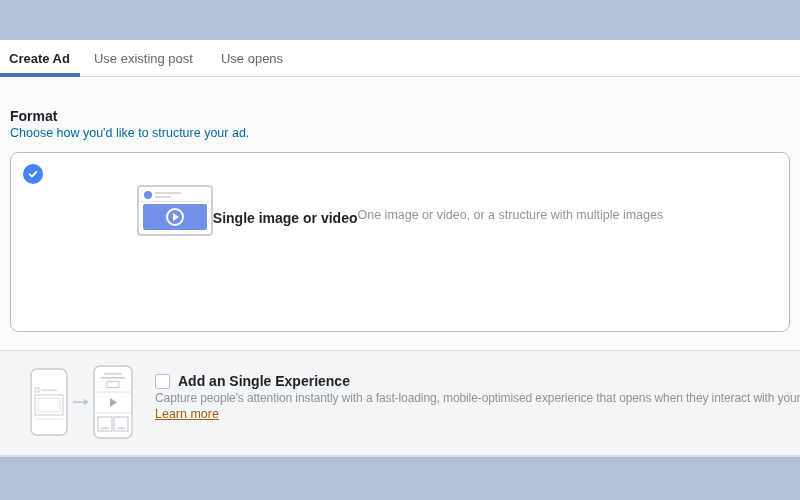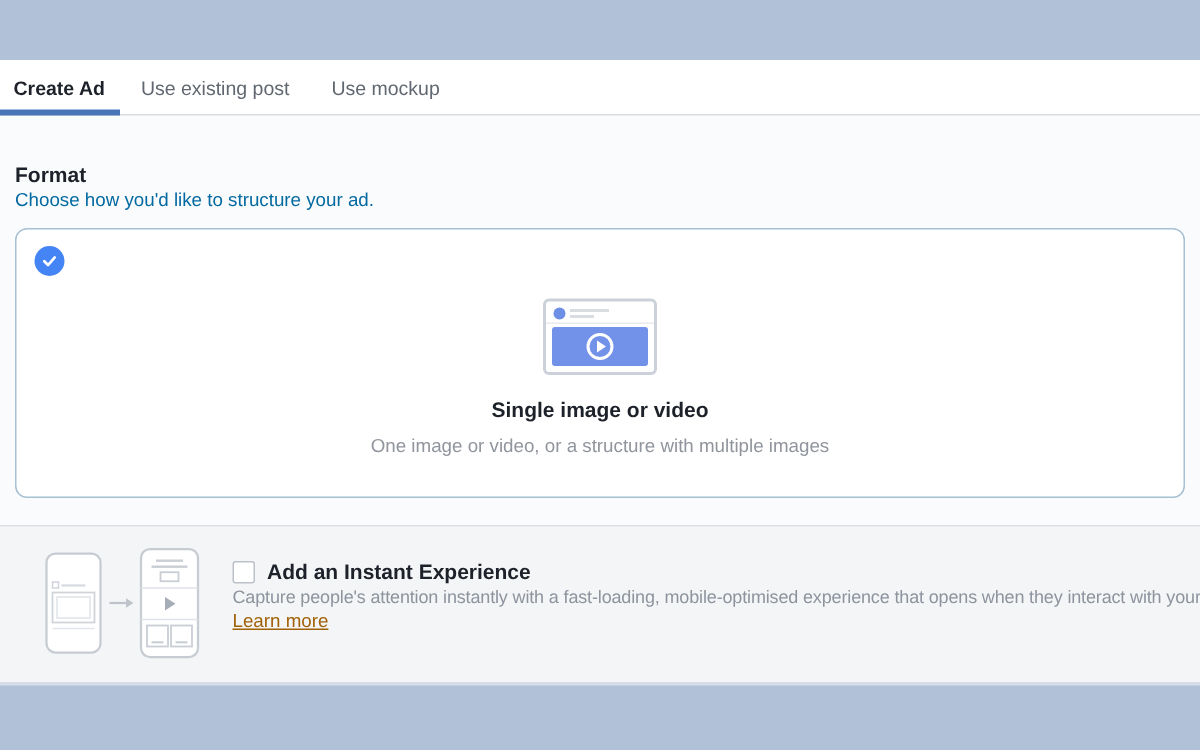--- a/index.html
+++ b/index.html
@@ -52,22 +52,22 @@
     position:absolute; top:74px; left:10px; width:780px; height:180px;
     background:#ffffff; border:1px solid #a6c0d4; border-radius:8px;
     box-sizing:border-box; cursor:pointer;
   }
   .check-circle {
     position:absolute; top:11px; left:12px; width:20px; height:20px;
     border-radius:50%; background:#4584f4;
     display:flex; align-items:center; justify-content:center;
   }
   .card-center {
-    position:absolute; top:46px; left:0; width:100%;
-    display:flex; flex-direction:column; align-items:center;
+    position:absolute; top:32px; left:0; width:100%;
+    display:flex; flex-direction:row; align-items:center;justify-content:center;
   }
 
   
   .mock-post {
     position:relative; width:76px; height:51px; background:#fff;
     border:2px solid #ccd1d9; border-radius:4px; box-sizing:border-box;
   }
   .mock-avatar {
     position:absolute; top:4px; left:5px; width:8px; height:8px;
     border-radius:50%; background:#6e8fe6;
@@ -129,21 +129,21 @@
   }
 </style>
 </head>
 <body>
 
 <div class="topbar"></div>
 
 <div class="tabbar">
   <div class="tab active">Create Ad</div>
   <div class="tab">Use existing post</div>
-  <div class="tab">Use mockup</div>
+  <div class="tab">Use opens</div>
 </div>
 
 <div class="content">
   <div class="format-heading">Format</div>
   <div class="format-subheading">Choose how you'd like to structure your ad.</div>
 
   <div class="format-card">
     <div class="check-circle">
       <svg width="12" height="12" viewBox="0 0 12 12">
         <path d="M2.5 6.2 L5 8.7 L9.5 3.6" fill="none" stroke="#ffffff" stroke-width="1.8" stroke-linecap="round" stroke-linejoin="round"></path>
@@ -188,18 +188,18 @@
     <line x1="66" y1="28" x2="104" y2="28" stroke="#dfe2e7" stroke-width="1"></line>
     <polygon points="82,34 89,38.5 82,43" fill="#a7adb6"></polygon>
     <line x1="66" y1="49" x2="104" y2="49" stroke="#dfe2e7" stroke-width="1"></line>
     <rect x="70" y="53" width="14" height="14" fill="none" stroke="#c9ced5" stroke-width="1.2"></rect>
     <rect x="86" y="53" width="14" height="14" fill="none" stroke="#c9ced5" stroke-width="1.2"></rect>
     <rect x="73" y="63.5" width="8" height="1.4" fill="#c9ced5"></rect>
     <rect x="89" y="63.5" width="8" height="1.4" fill="#c9ced5"></rect>
   </svg>
 
   <div class="ie-checkbox" role="checkbox" aria-checked="false"></div>
-  <div class="ie-title">Add an Instant Experience</div>
+  <div class="ie-title">Add an Single Experience</div>
   <div class="ie-desc">Capture people's attention instantly with a fast-loading, mobile-optimised experience that opens when they interact with your ad.</div>
   <div class="ie-learn-more">Learn more</div>
 </div>
 
 <div class="footer"></div>
 
 </body></html>

